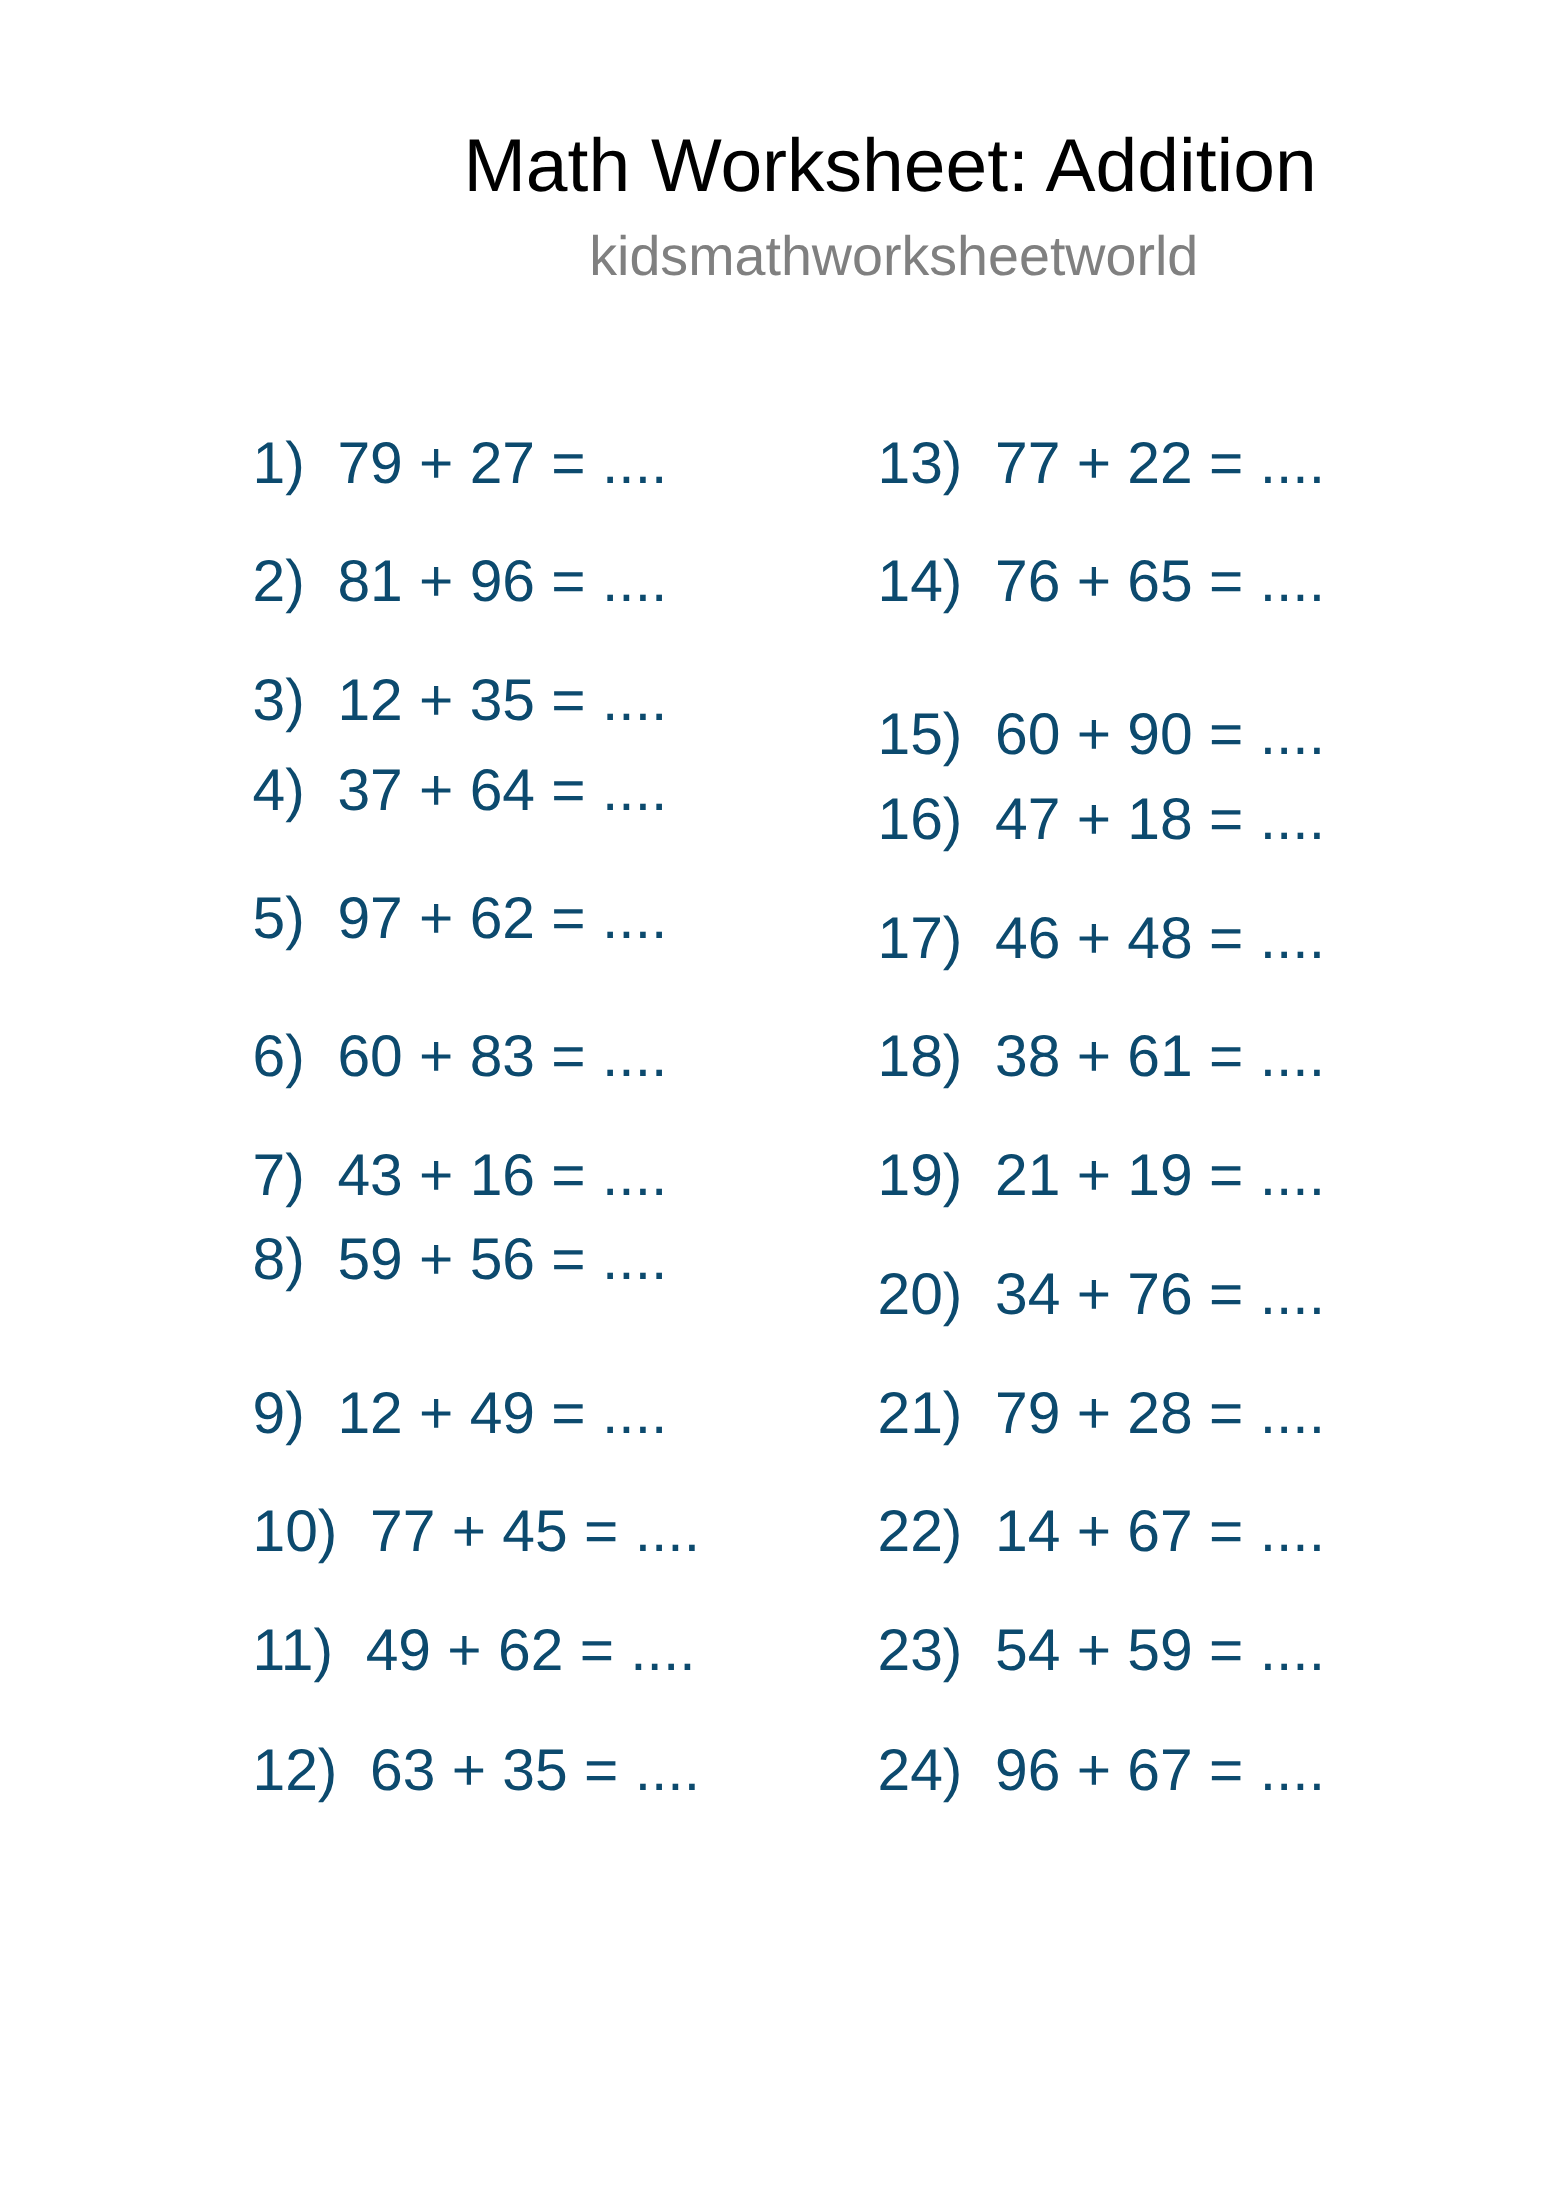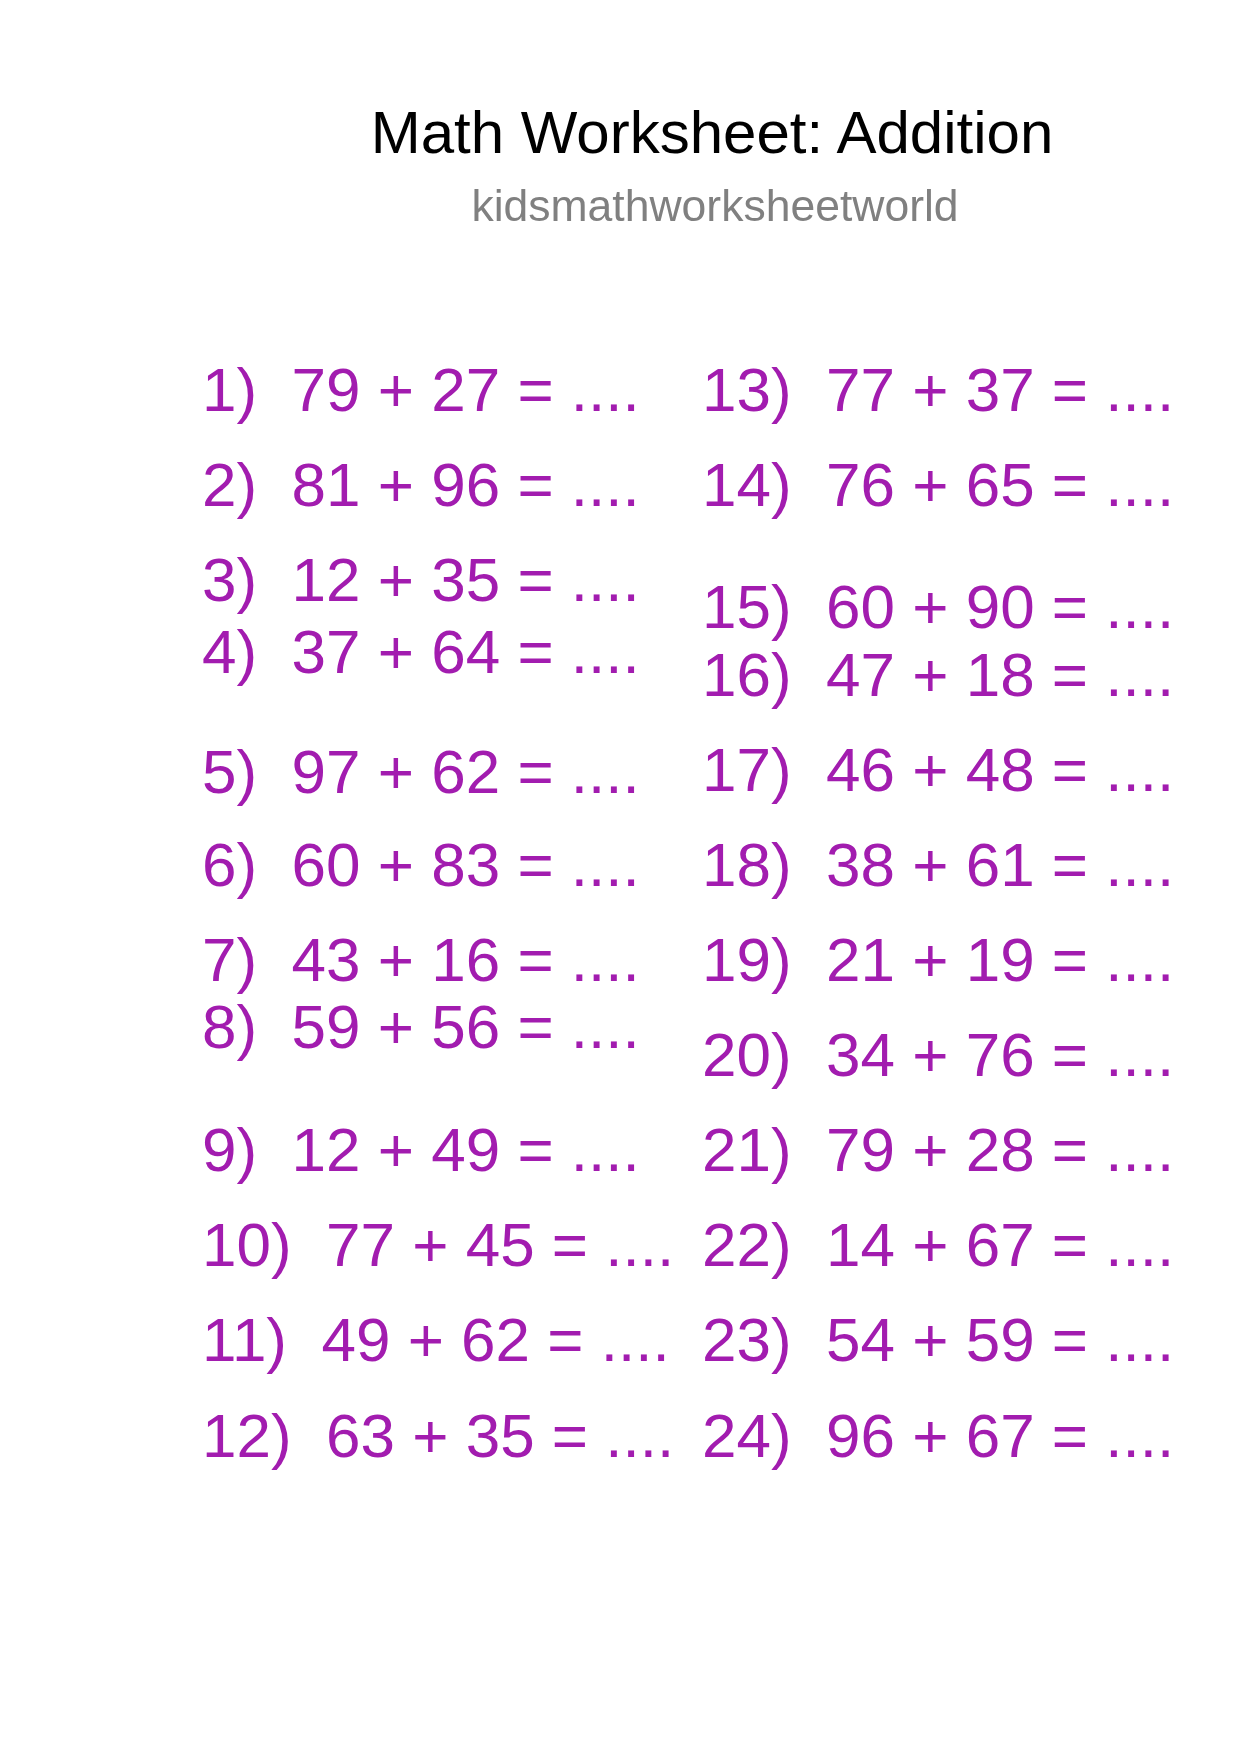--- a/index.html
+++ b/index.html
@@ -40,49 +40,48 @@
   .column {
     position: absolute;
     top: 0;
   }
   .col-left { left: 202px; }
   .col-right { left: 702px; }
   .problem {
     position: absolute;
     left: 0;
     white-space: pre;
-    font-size: 62px;
+    font-size: 47px;
     line-height: 56px;
-    color: #a21caf;
-    margin-top: 20px;
+    color: #0c4a6e;
   }
 </style>
 </head>
 <body>
 
 <div class="page-title">Math Worksheet: Addition</div>
 <div class="page-subtitle">kidsmathworksheetworld</div>
 
 <div class="column col-left">
   <div class="problem" style="top:342px">1)  79 + 27 = ....</div>
   <div class="problem" style="top:437px">2)  81 + 96 = ....</div>
   <div class="problem" style="top:532px">3)  12 + 35 = ....</div>
   <div class="problem" style="top:604px">4)  37 + 64 = ....</div>
-  <div class="problem" style="top:724px">5)  97 + 62 = ....</div>
+  <div class="problem" style="top:706px">5)  97 + 62 = ....</div>
   <div class="problem" style="top:817px">6)  60 + 83 = ....</div>
   <div class="problem" style="top:912px">7)  43 + 16 = ....</div>
   <div class="problem" style="top:979px">8)  59 + 56 = ....</div>
   <div class="problem" style="top:1102px">9)  12 + 49 = ....</div>
   <div class="problem" style="top:1197px">10)  77 + 45 = ....</div>
   <div class="problem" style="top:1292px">11)  49 + 62 = ....</div>
   <div class="problem" style="top:1388px">12)  63 + 35 = ....</div>
 </div>
 
 <div class="column col-right">
-  <div class="problem" style="top:342px">13)  77 + 37 = ....</div>
+  <div class="problem" style="top:342px">13)  77 + 22 = ....</div>
   <div class="problem" style="top:437px">14)  76 + 65 = ....</div>
   <div class="problem" style="top:559px">15)  60 + 90 = ....</div>
   <div class="problem" style="top:627px">16)  47 + 18 = ....</div>
   <div class="problem" style="top:722px">17)  46 + 48 = ....</div>
   <div class="problem" style="top:817px">18)  38 + 61 = ....</div>
   <div class="problem" style="top:912px">19)  21 + 19 = ....</div>
   <div class="problem" style="top:1007px">20)  34 + 76 = ....</div>
   <div class="problem" style="top:1102px">21)  79 + 28 = ....</div>
   <div class="problem" style="top:1197px">22)  14 + 67 = ....</div>
   <div class="problem" style="top:1292px">23)  54 + 59 = ....</div>

